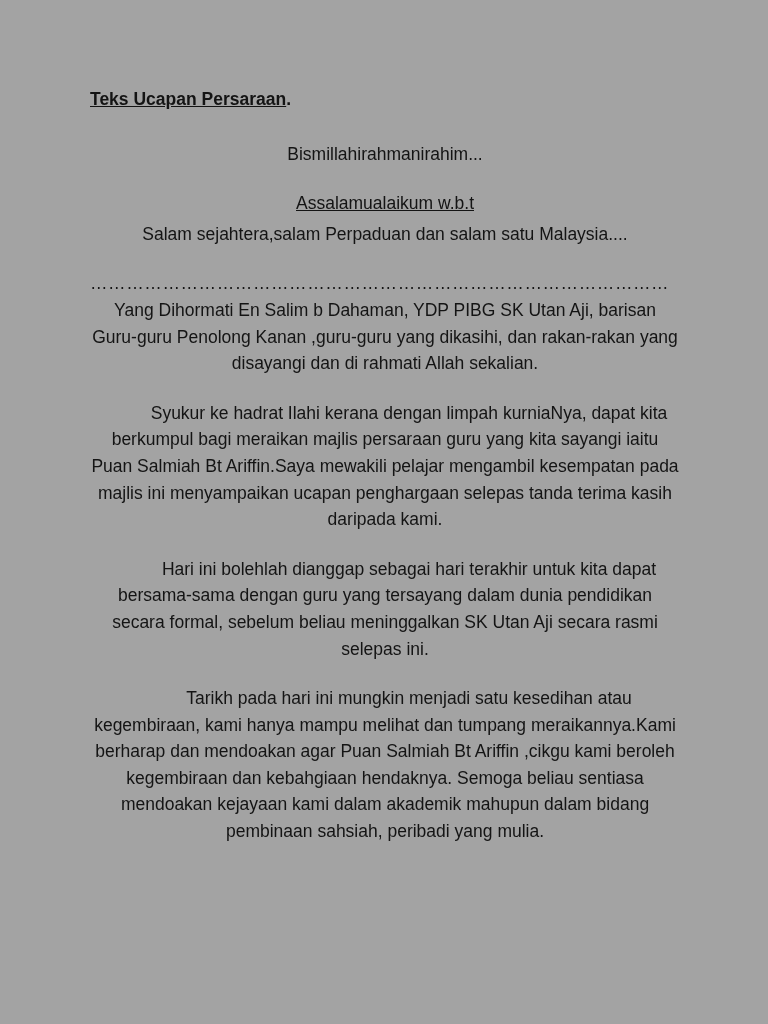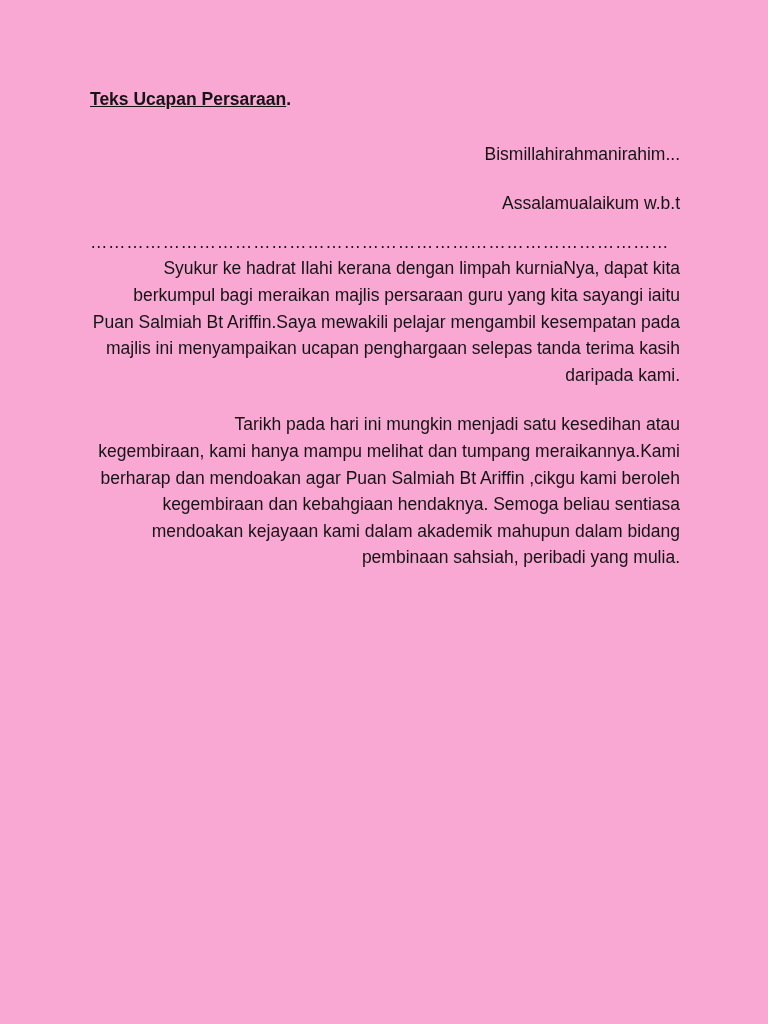--- a/index.html
+++ b/index.html
@@ -10,35 +10,36 @@
   body {
     width: 768px;
     height: 1024px;
     font-family: "Liberation Sans", sans-serif;
     color: #000000;
   }
   .page {
     position: relative;
     width: 768px;
     height: 1024px;
-    background: #f9a8d4;
+    background: #a3a3a3;
     box-sizing: border-box;
     padding: 86px 88px 8px 90px;
   }
   .doc-body {
     font-size: 17.5px;
     line-height: 1.52;
     color: #141414;
   }
   .para {
     margin: 0 0 23px 0;
-    text-align: right;
+    text-align: center;
   }
   .para.tight {
-    margin-bottom: 12px;
+    margin-bottom: 4px;
+    text-decoration: underline;
   }
   .title-line {
     margin: 0 0 28px 0;
     font-size: 17.5px;
     font-weight: bold;
   }
   .title-underline {
     text-decoration: underline;
   }
   .title-period {
@@ -61,24 +62,27 @@
 <body>
 
 <div class="page">
   <div class="doc-body">
 
     <p class="title-line"><span class="title-underline">Teks Ucapan Persaraan</span><span class="title-period">.</span></p>
 
     <p class="para">Bismillahirahmanirahim...</p>
 
     <p class="para tight">Assalamualaikum w.b.t</p>
+    <p class="para">Salam sejahtera,salam Perpaduan dan salam satu Malaysia....</p>
 
 
     <p class="dotted-rule">……………………………………………………………………………………</p>
 
+    <p class="para">Yang Dihormati  En Salim b Dahaman, YDP PIBG  SK Utan Aji, barisan Guru-guru Penolong Kanan ,guru-guru yang dikasihi,  dan rakan-rakan yang disayangi  dan  di rahmati Allah sekalian.</p>
 
     <p class="para indent">Syukur ke hadrat Ilahi kerana dengan limpah kurniaNya, dapat kita berkumpul bagi meraikan majlis persaraan guru yang kita sayangi iaitu  Puan Salmiah Bt Ariffin.Saya mewakili pelajar mengambil kesempatan pada majlis ini menyampaikan ucapan penghargaan selepas tanda terima kasih daripada kami.</p>
 
+    <p class="para indent">Hari ini bolehlah dianggap sebagai hari terakhir untuk kita dapat bersama-sama dengan guru yang tersayang dalam dunia pendidikan secara formal, sebelum beliau meninggalkan SK Utan Aji  secara rasmi selepas ini.</p>
 
     <p class="para indent">Tarikh pada hari ini mungkin menjadi satu kesedihan atau kegembiraan, kami hanya mampu melihat dan tumpang meraikannya.Kami berharap dan mendoakan agar  Puan Salmiah Bt Ariffin ,cikgu kami  beroleh kegembiraan dan kebahgiaan hendaknya.  Semoga beliau  sentiasa mendoakan kejayaan kami dalam akademik  mahupun dalam bidang pembinaan sahsiah, peribadi  yang mulia.</p>
 
   </div>
 </div>
 
 </body></html>

